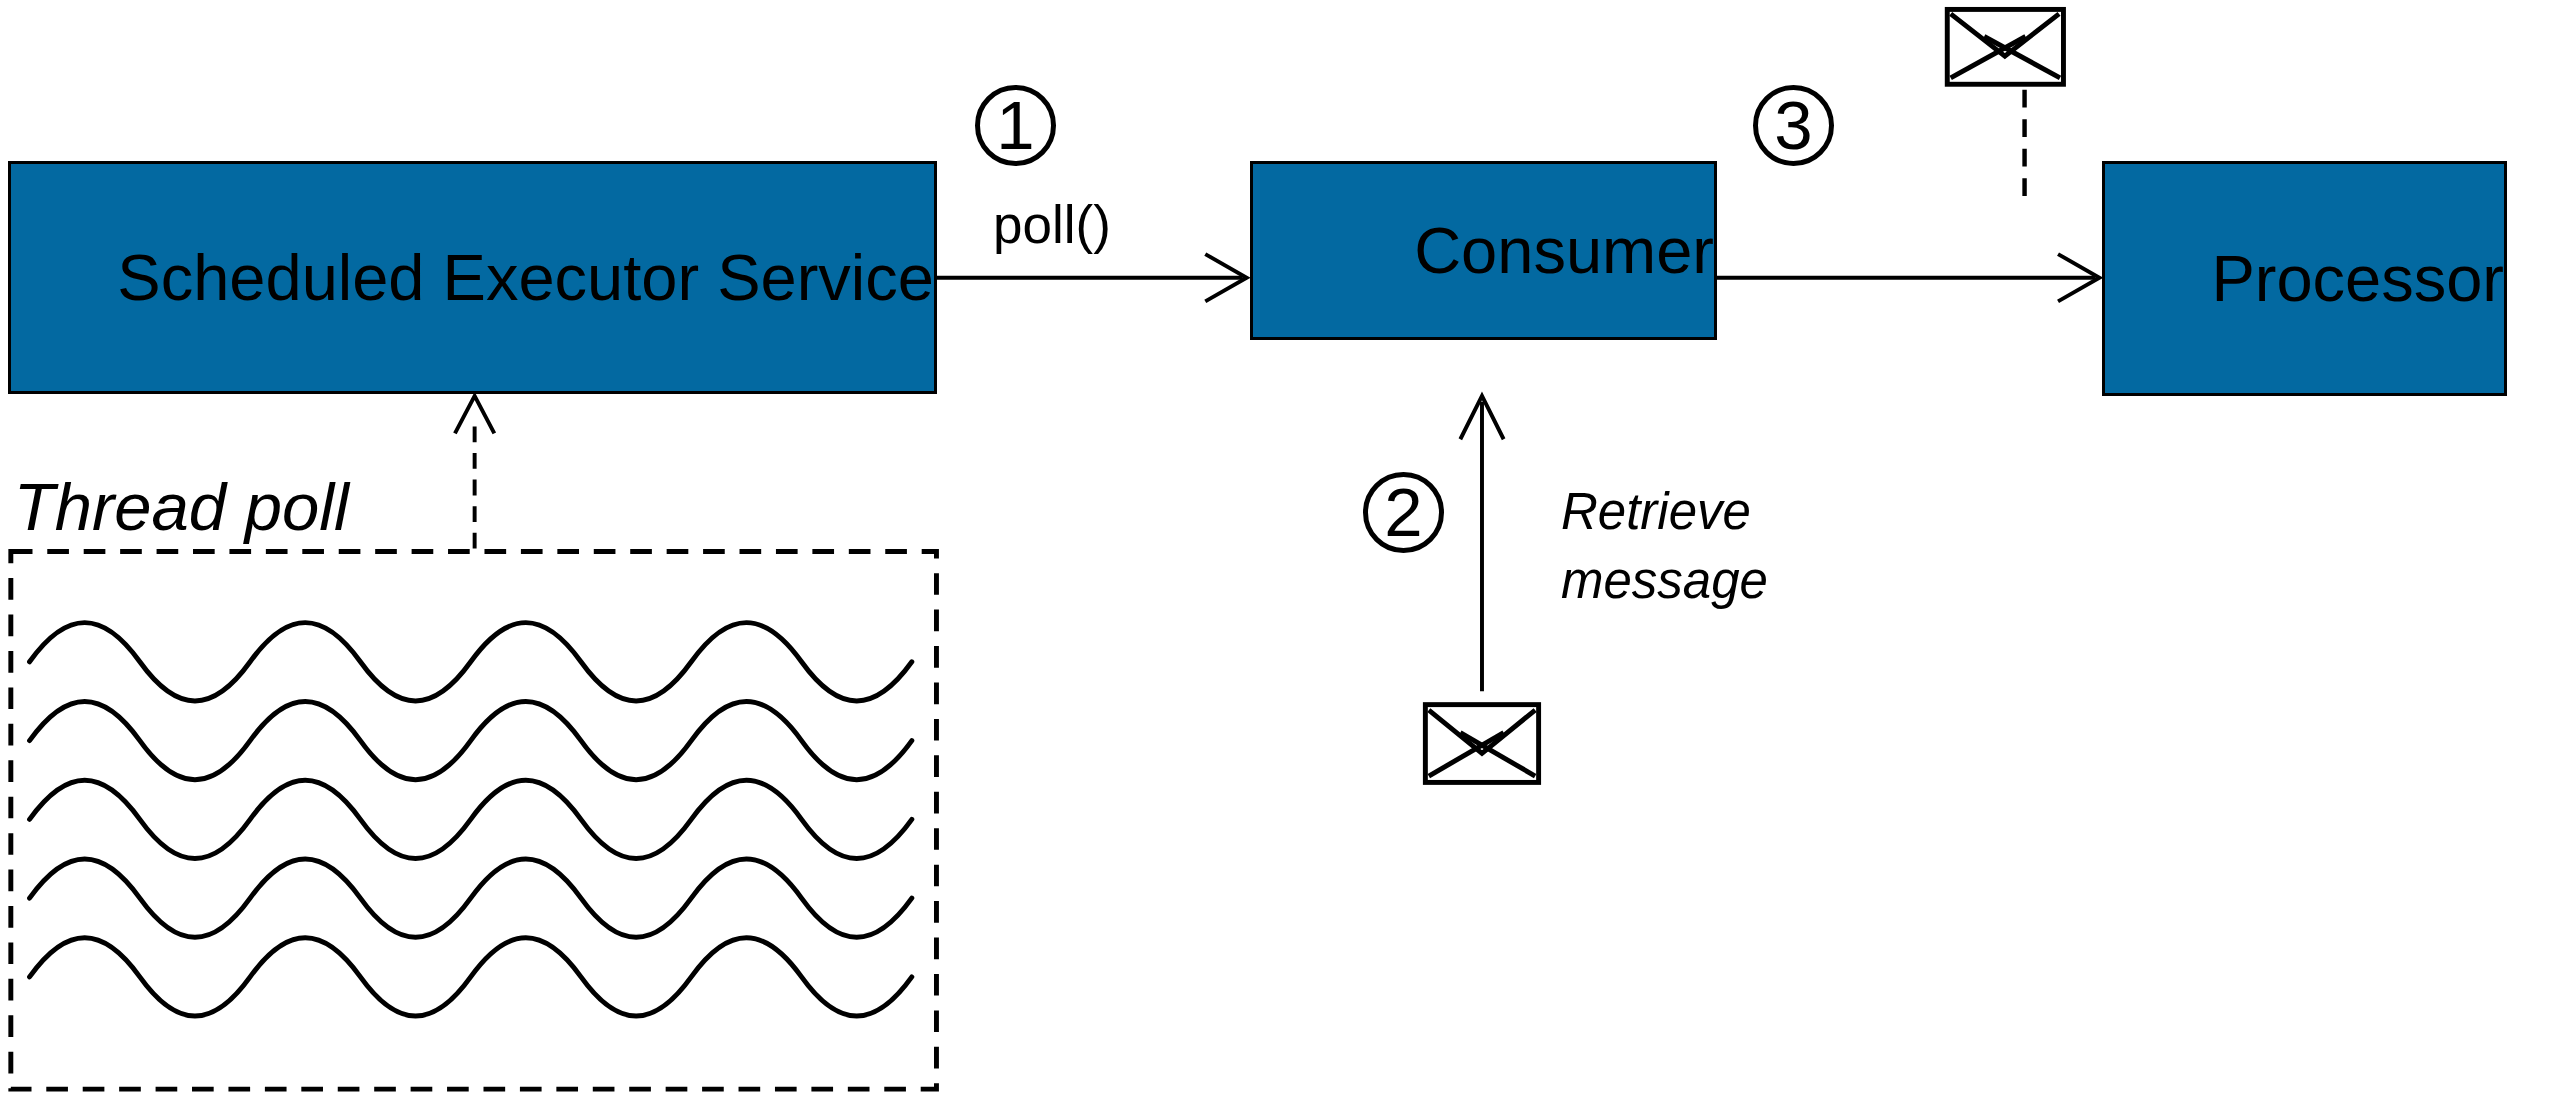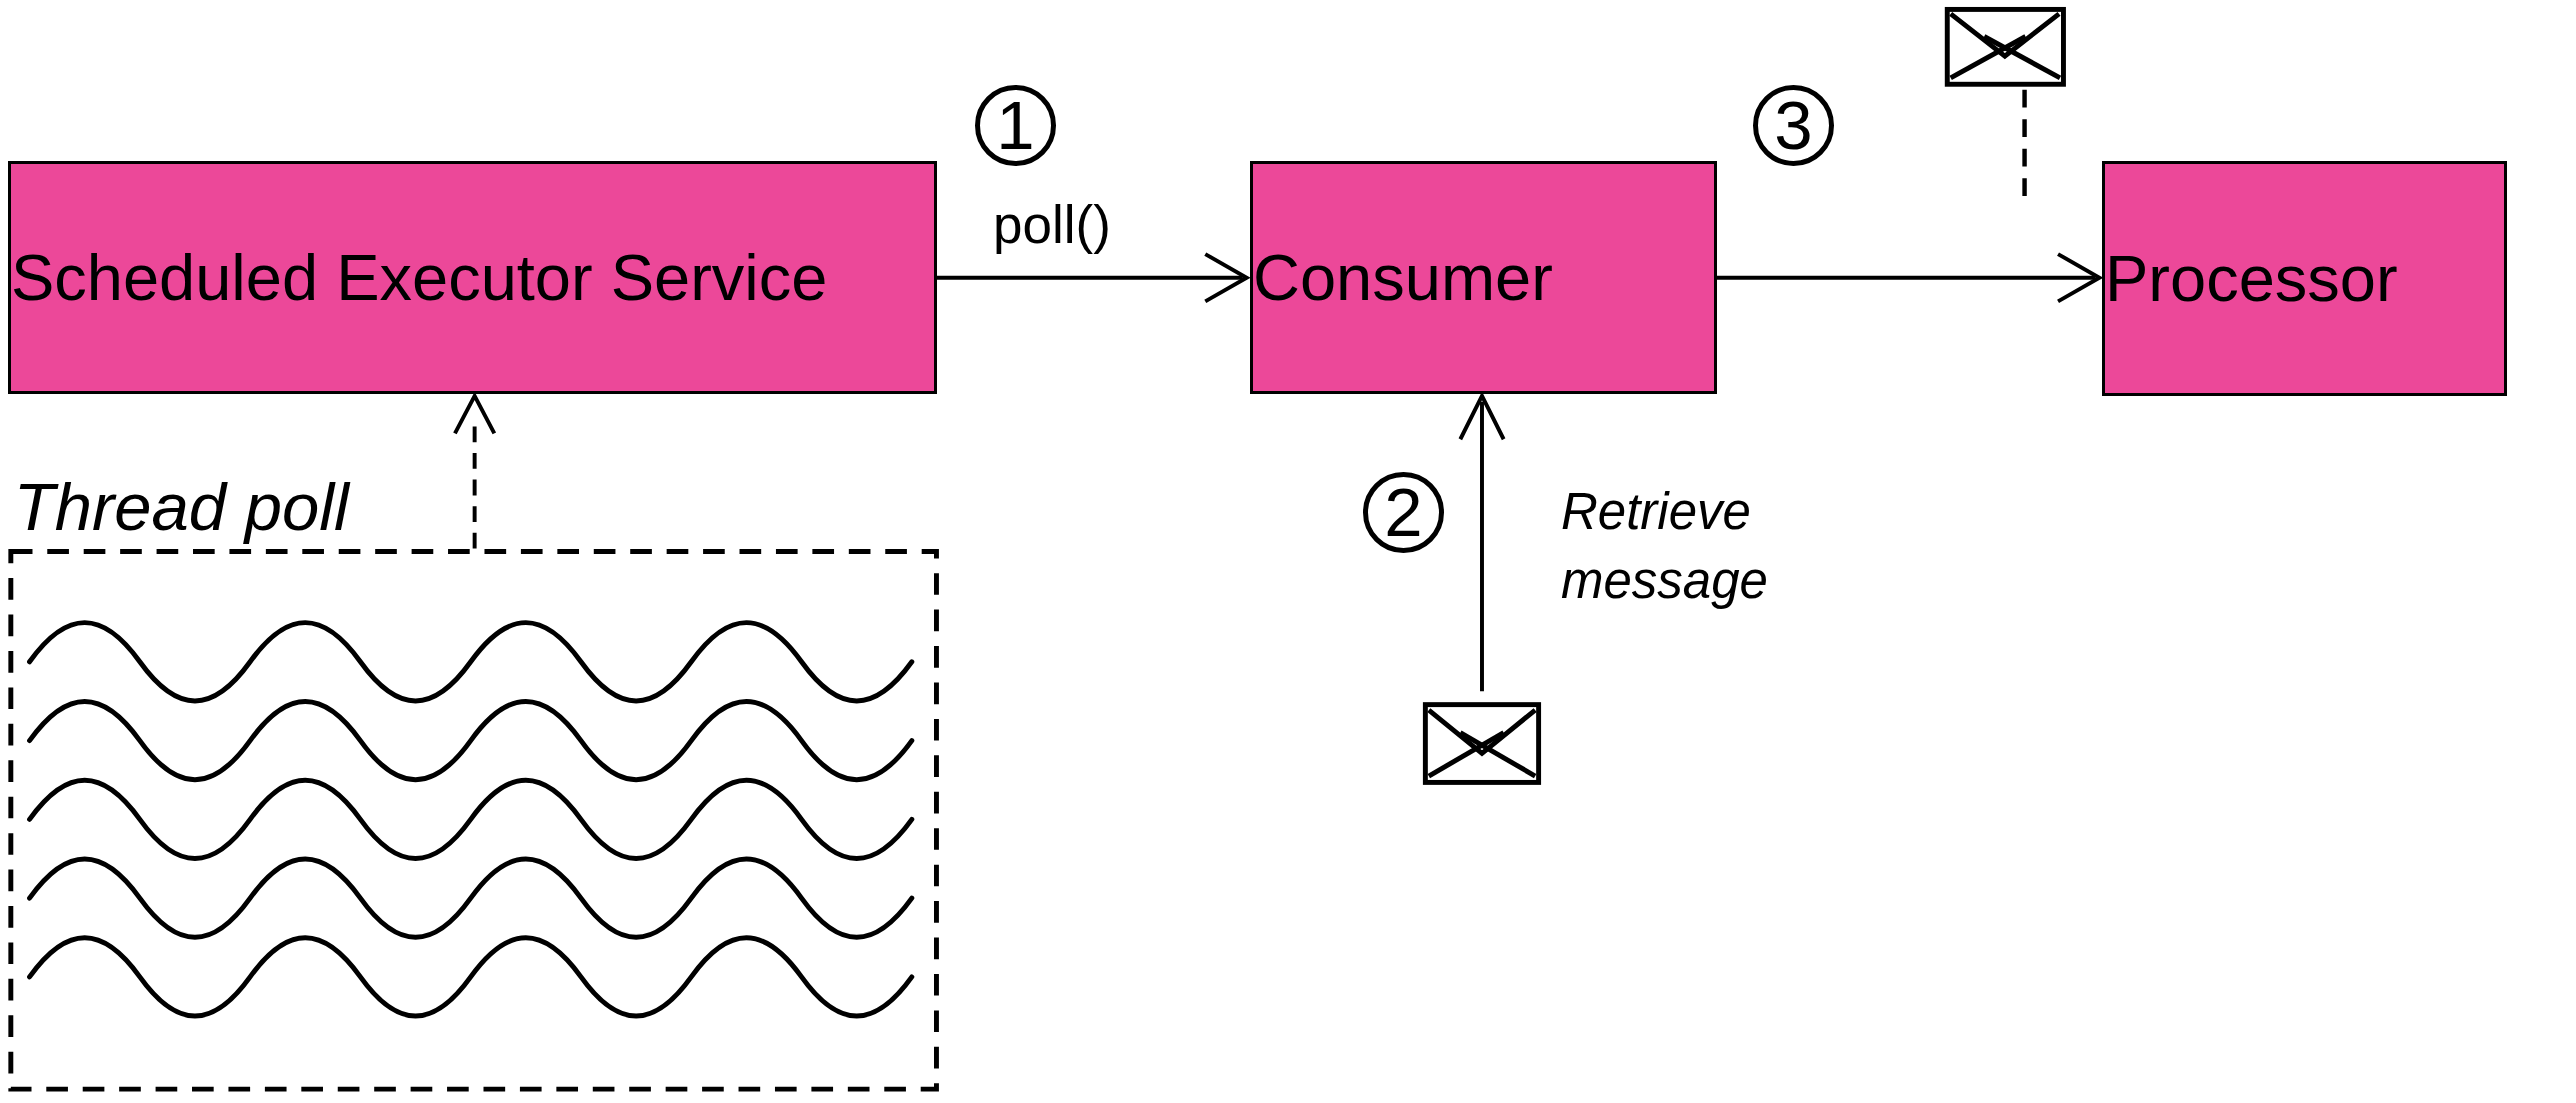--- a/index.html
+++ b/index.html
@@ -1,25 +1,25 @@
 <!DOCTYPE html>
 <html><head>
 <meta charset="utf-8">
 <style>
   html,body{margin:0;padding:0;background:#ffffff}
   body{width:2576px;height:1104px;overflow:hidden}
   .stage{position:relative;width:2576px;height:1104px;background:#ffffff;
          font-family:"Liberation Sans",sans-serif;color:#000}
   svg.layer{position:absolute;left:0;top:0;width:2576px;height:1104px}
 
-  .node{position:absolute;border:3.9px solid #000;background:#ec4899;box-sizing:border-box;
-        display:flex;align-items:center;justify-content:flex-start}
+  .node{position:absolute;border:3.9px solid #000;background:#0369a1;box-sizing:border-box;
+        display:flex;align-items:center;justify-content:flex-end}
   .node-label{font-size:65px;white-space:nowrap}
   #node-ses{left:7.9px;top:161px;width:929px;height:233px}
-  #node-consumer{left:1250px;top:161px;width:467px;height:233px}
+  #node-consumer{left:1250px;top:161px;width:467px;height:179px}
   #node-processor{left:2102px;top:161px;width:405px;height:235px}
 
   .badge{position:absolute;width:81px;height:81px;border:5.9px solid #000;border-radius:50%;
          background:#fff;box-sizing:border-box;display:flex;align-items:center;justify-content:center;
          font-size:69px;line-height:1}
   #badge-1{left:975px;top:85px}
   #badge-2{left:1363px;top:472px}
   #badge-3{left:1753px;top:85px}
 
   .code-label{position:absolute;font-family:Liberation Sans, sans-serif;font-size:53px;

